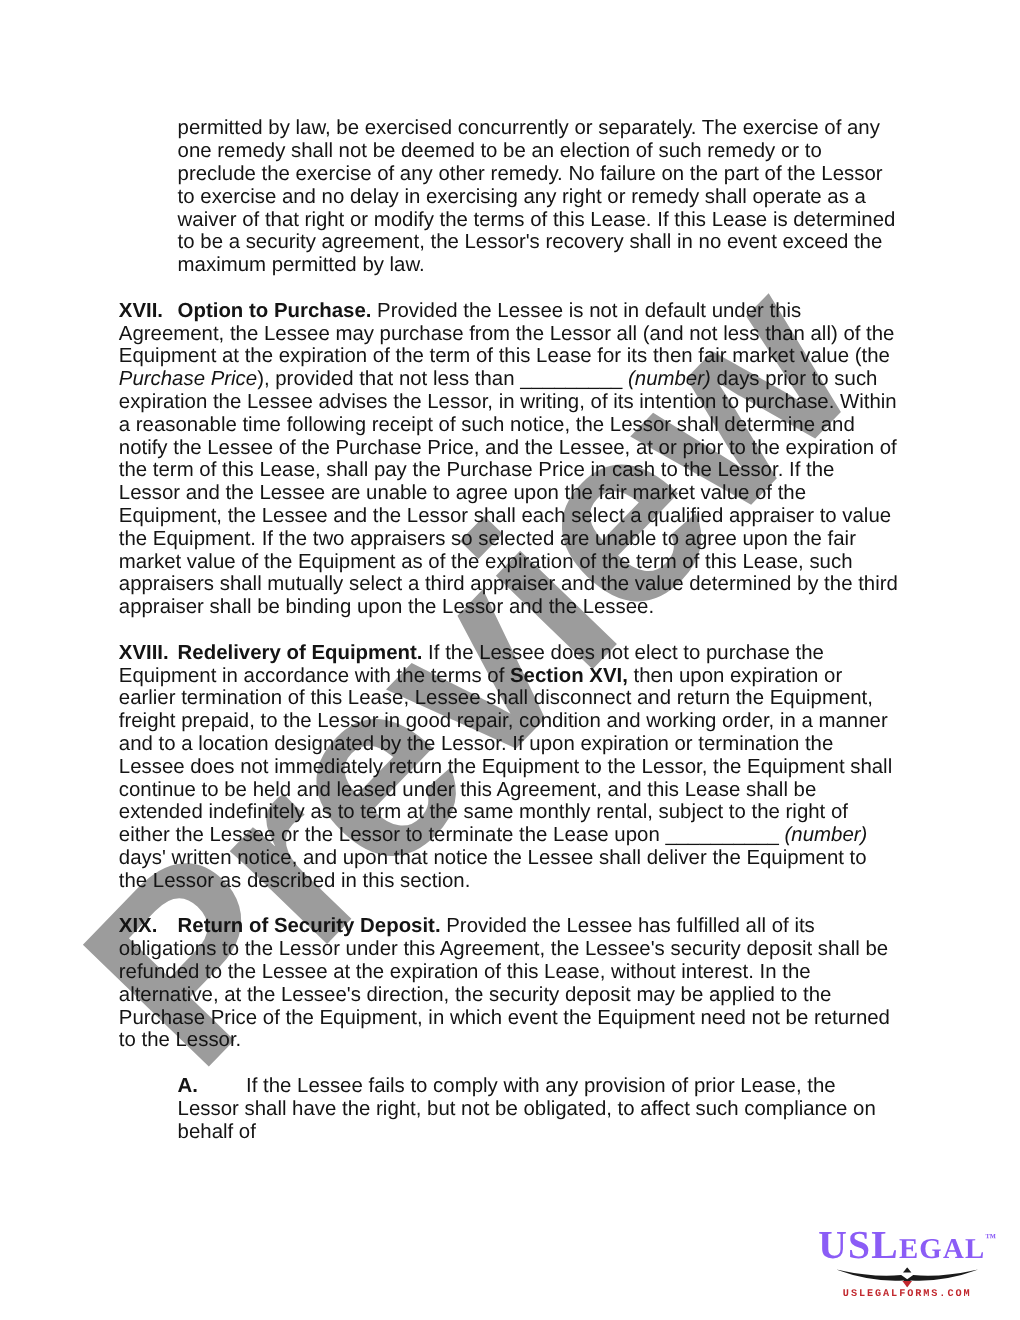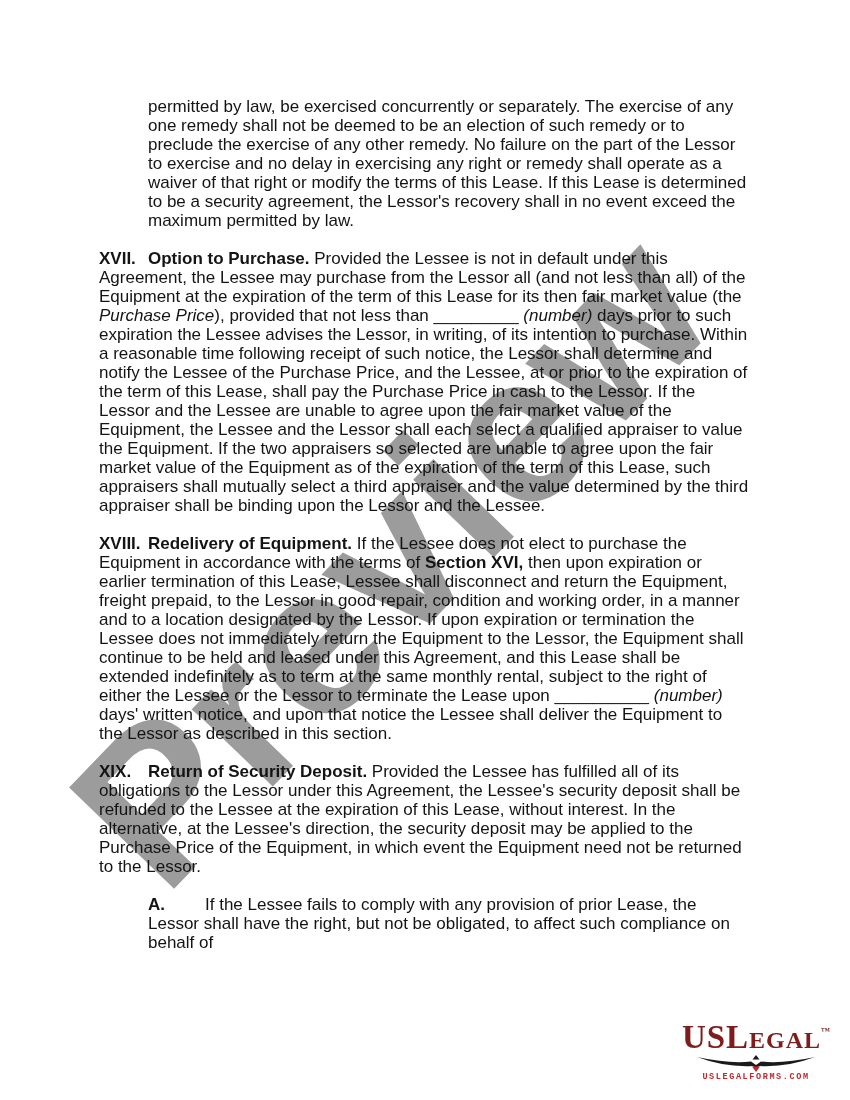--- a/index.html
+++ b/index.html
@@ -41,21 +41,21 @@
   .logo{
     position:absolute;
     right:16px;top:1016px;
     width:156px;
     text-align:center;
     z-index:2;
   }
   .logo-text{
     font-family:"Liberation Serif", serif;
     font-weight:bold;
-    color:#7f1d1d;
+    color:#8b5cf6;
     line-height:30px;
     white-space:nowrap;
   }
   .logo-big{font-size:33px;letter-spacing:1px;}
   .logo-small{font-size:24px;letter-spacing:1px;}
   .logo-tm{font-size:9px;vertical-align:14px;letter-spacing:0;}
   .logo-wings{display:block;margin:-3px auto 0 auto;}
   .logo-site{
     margin-top:0px;
     font-family:Liberation Mono, monospace;

